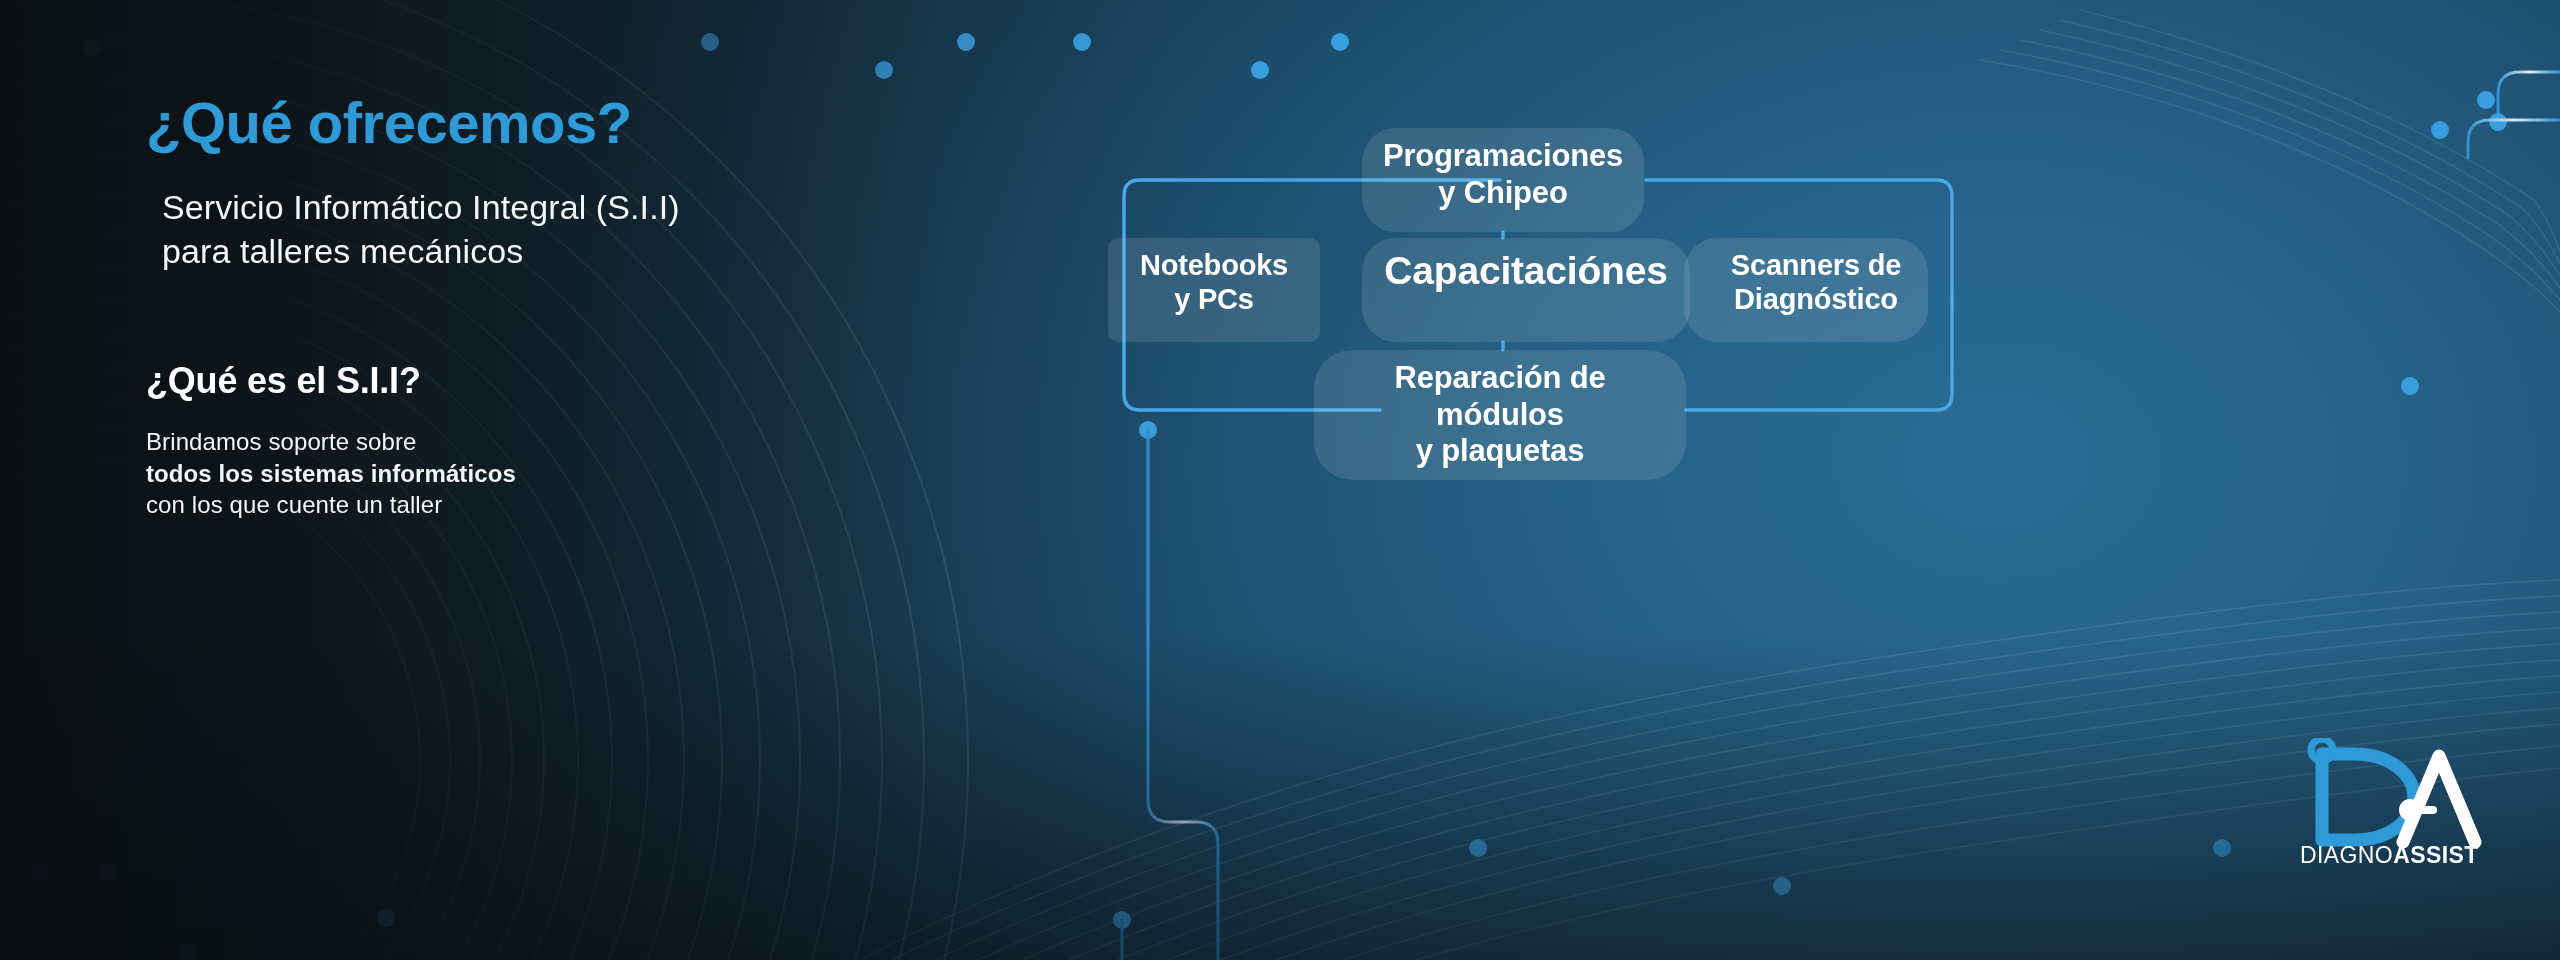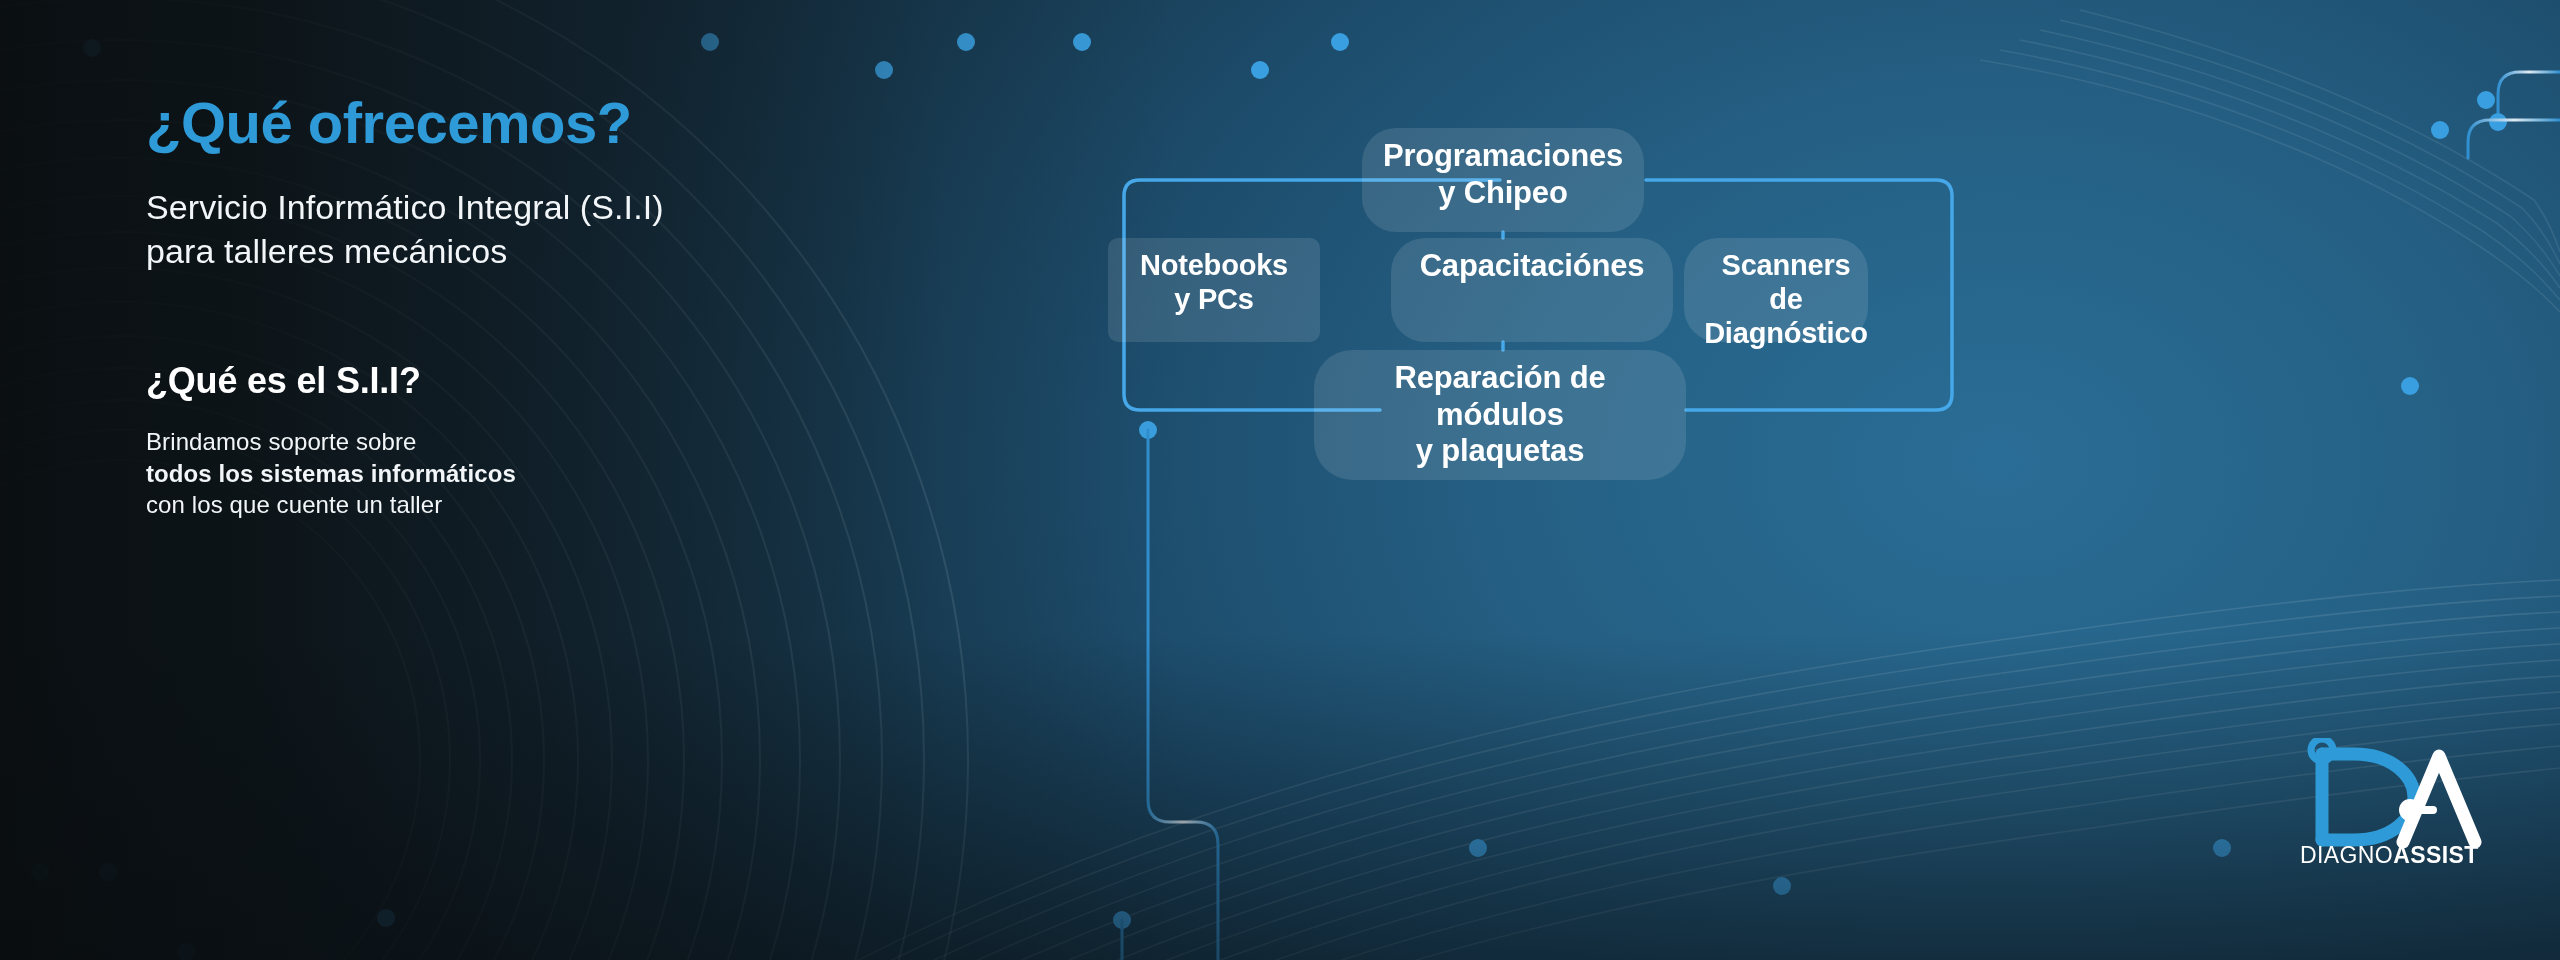--- a/index.html
+++ b/index.html
@@ -30,21 +30,21 @@
   .copy{
     position:absolute;left:146px;top:94px;width:740px;
     color:#ffffff;
   }
   .h-main{
     font-size:58px;line-height:1.0;font-weight:bold;
     color:#2e9bd8;letter-spacing:-0.5px;margin:0 0 34px 0;
   }
   .p-lead{
     font-size:34px;line-height:1.28;font-weight:normal;
-    color:#f2f6f8;margin:0;letter-spacing:.1px;
+    color:#f2f6f8;margin:16px;letter-spacing:.1px;
   }
   .h-sub{
     font-size:36px;line-height:1.05;font-weight:bold;
     color:#ffffff;margin:89px 0 26px 0;letter-spacing:-.2px;
   }
   .p-body{
     font-size:24px;line-height:1.32;color:#f2f6f8;margin:0;letter-spacing:.1px;
   }
   .p-body .strong{font-weight:bold;}
 
@@ -57,22 +57,22 @@
     text-align:center;
     color:#ffffff;font-weight:bold;
     border-radius:46px;
     background:rgba(255,255,255,.115);
     line-height:1.18;
     padding:10px 18px;
     letter-spacing:-.2px;
   }
   .card.c-prog{left:282px;top:18px;width:282px;height:104px;font-size:31px;border-radius:34px;}
   .card.c-note{left:28px;top:128px;width:212px;height:104px;font-size:29px;border-radius:10px;}
-  .card.c-capa{left:282px;top:128px;width:282px;height:104px;font-size:31px;border-radius:34px;margin-left:29px;}
-  .card.c-scan{left:604px;top:128px;width:184px;height:104px;font-size:29px;border-radius:34px;padding-left:38px;}
+  .card.c-capa{left:282px;top:128px;width:328px;height:104px;font-size:39px;border-radius:34px;}
+  .card.c-scan{left:604px;top:128px;width:244px;height:104px;font-size:29px;border-radius:34px;padding-left:38px;}
   .card.c-repa{left:234px;top:240px;width:372px;height:130px;font-size:31px;border-radius:38px;}
 
   
   .logo{position:absolute;left:2300px;top:738px;width:216px;height:150px;}
   .logo-mark{position:absolute;left:0;top:0;width:216px;height:110px;}
   .logo-word{
     position:absolute;left:0;top:104px;width:216px;
     text-align:left;color:#ffffff;font-size:23px;letter-spacing:.4px;
     font-family:"Liberation Sans", sans-serif;
   }

